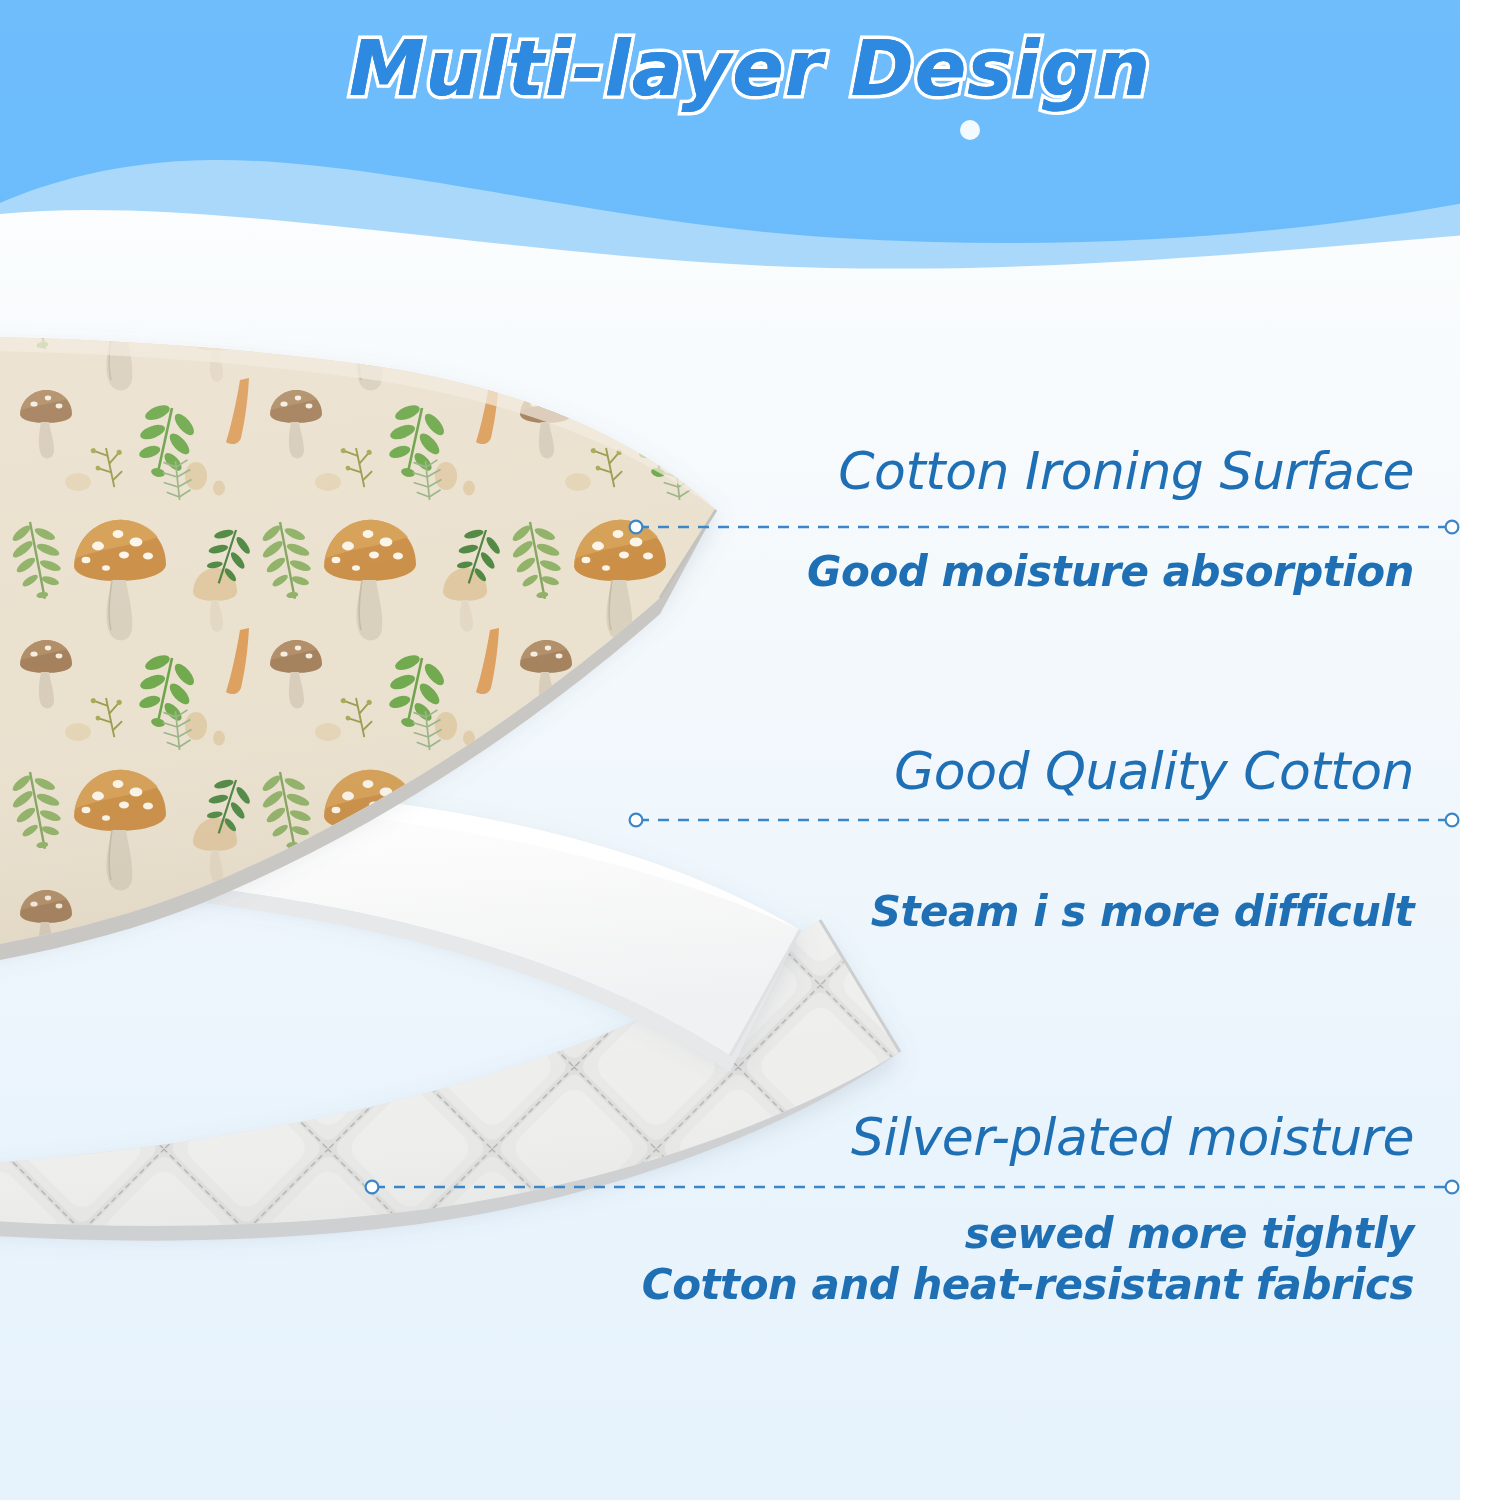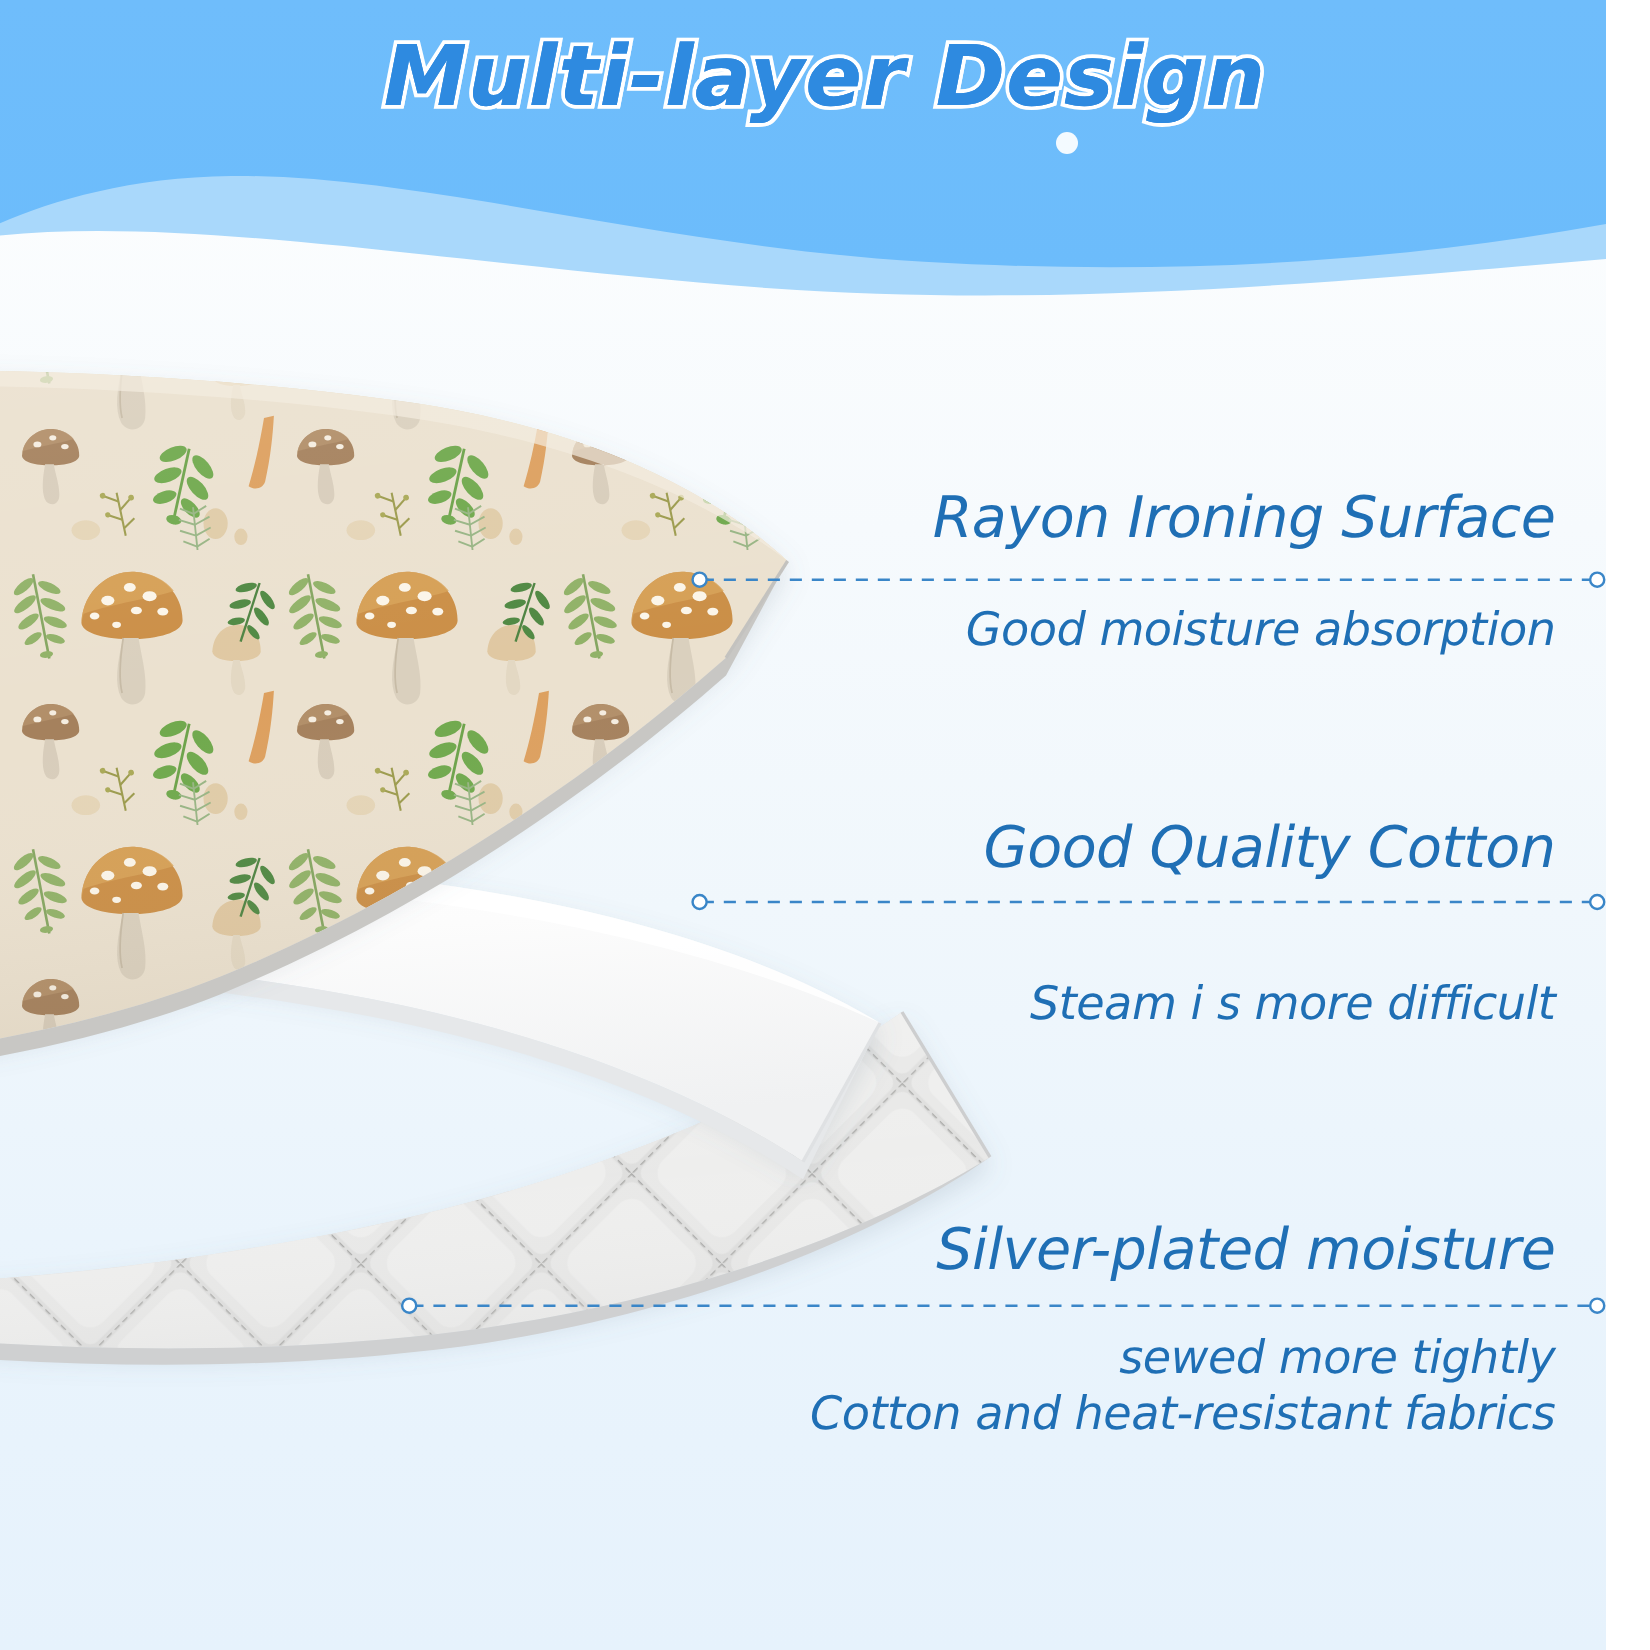--- a/index.html
+++ b/index.html
@@ -95,21 +95,21 @@
     font-weight: normal;
     color: #1f6fb5;
     letter-spacing: -0.5px;
     white-space: nowrap;
     text-align: right;
     line-height: 1.06;
   }
   .callout-sub {
     font-size: 42px;
     font-style: italic;
-    font-weight: normal;
+    font-weight: bold;
     color: #1f6fb5;
     letter-spacing: -0.5px;
     white-space: nowrap;
     text-align: right;
     line-height: 1.22;
   }
 
   .connector {
     position: absolute;
     z-index: 6;
@@ -328,21 +328,21 @@
       <path d="M-330,348 C-140,330 120,332 360,364 C520,385 640,440 716,510
                C640,452 520,400 360,378 C120,346 -140,344 -330,362 Z" fill="#f3ece0" opacity="0.7"></path>
 
       <path d="M716,510 L660,598 C560,686 400,806 200,888 C60,944 -130,972 -330,975
                L-330,990 C-130,988 60,960 200,904 C400,822 560,702 660,614 Z" fill="#c8c7c4"></path>
       <path d="M716,510 L660,598" stroke="#c3c2bf" stroke-width="3" fill="none"></path>
     </g>
   </svg>
 
   <div class="callout" style="top:444px; right:46px; width:680px;">
-    <div class="callout-title">Rayon Ironing Surface</div>
+    <div class="callout-title">Cotton Ironing Surface</div>
   </div>
 
   <div class="connector" style="top:520px; left:630px; width:828px;">
     <svg width="828" height="14" viewBox="0 0 828 14" xmlns="http://www.w3.org/2000/svg">
       <line x1="8" y1="7" x2="820" y2="7" stroke="#3a86c8" stroke-width="2.4" stroke-dasharray="11 9"></line>
       <circle cx="6" cy="7" r="6.4" fill="#ffffff" stroke="#3a86c8" stroke-width="2.2"></circle>
       <circle cx="822" cy="7" r="6.4" fill="#ffffff" stroke="#3a86c8" stroke-width="2.2"></circle>
     </svg>
   </div>
 

